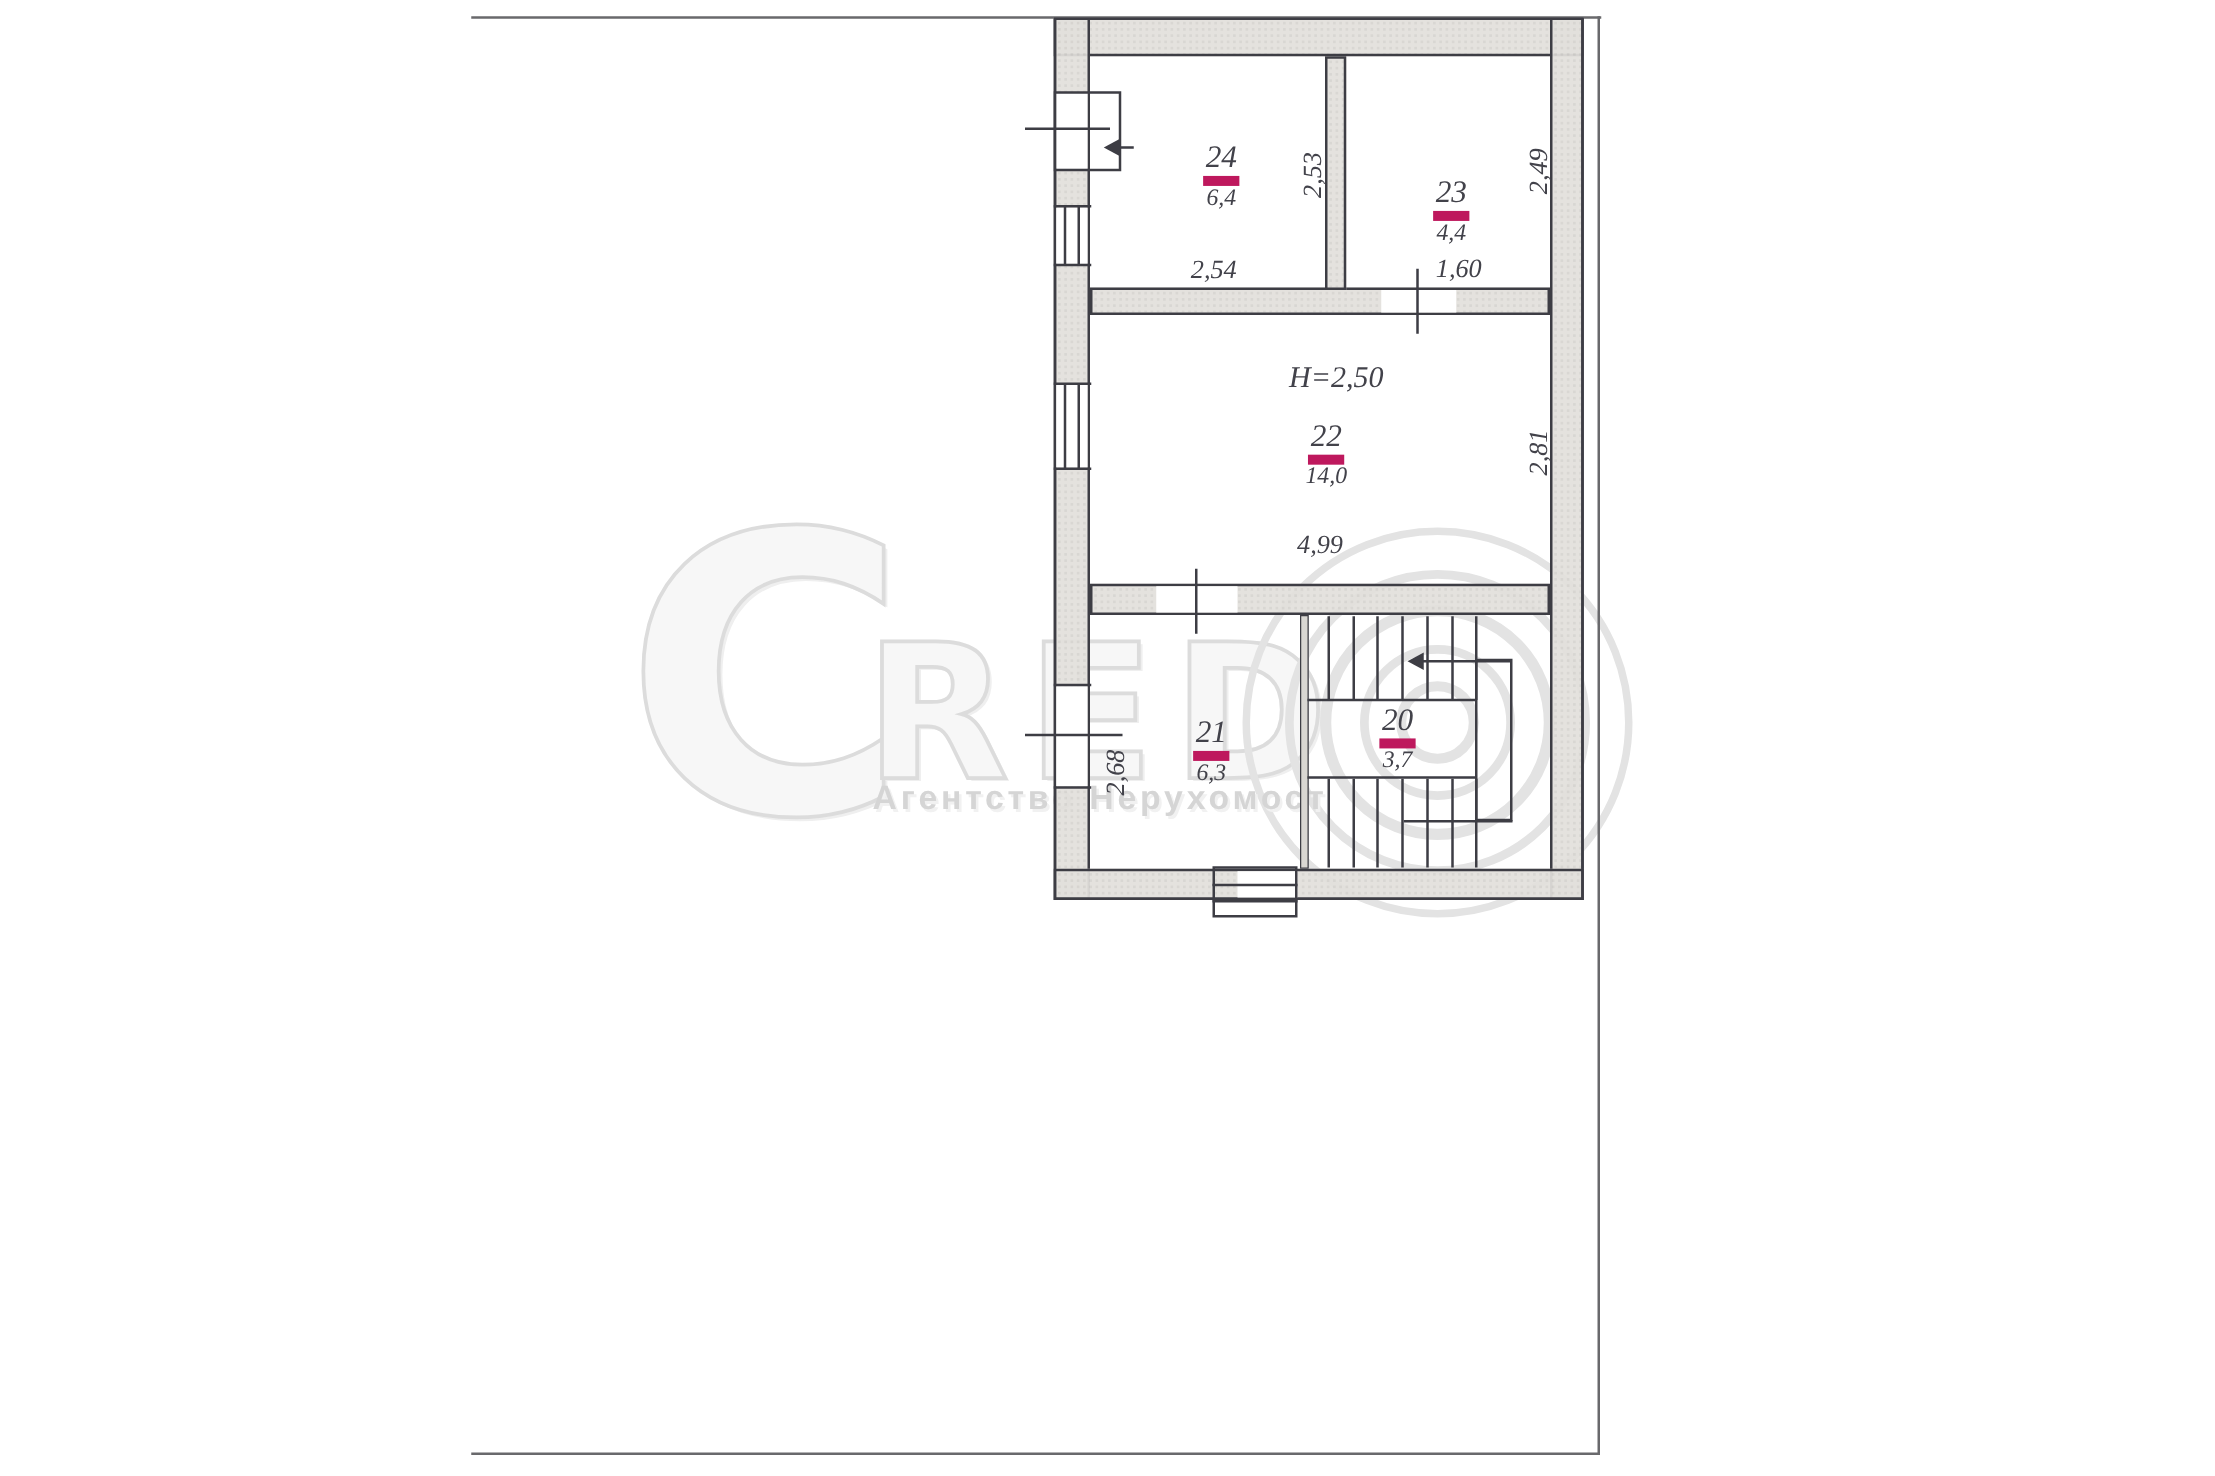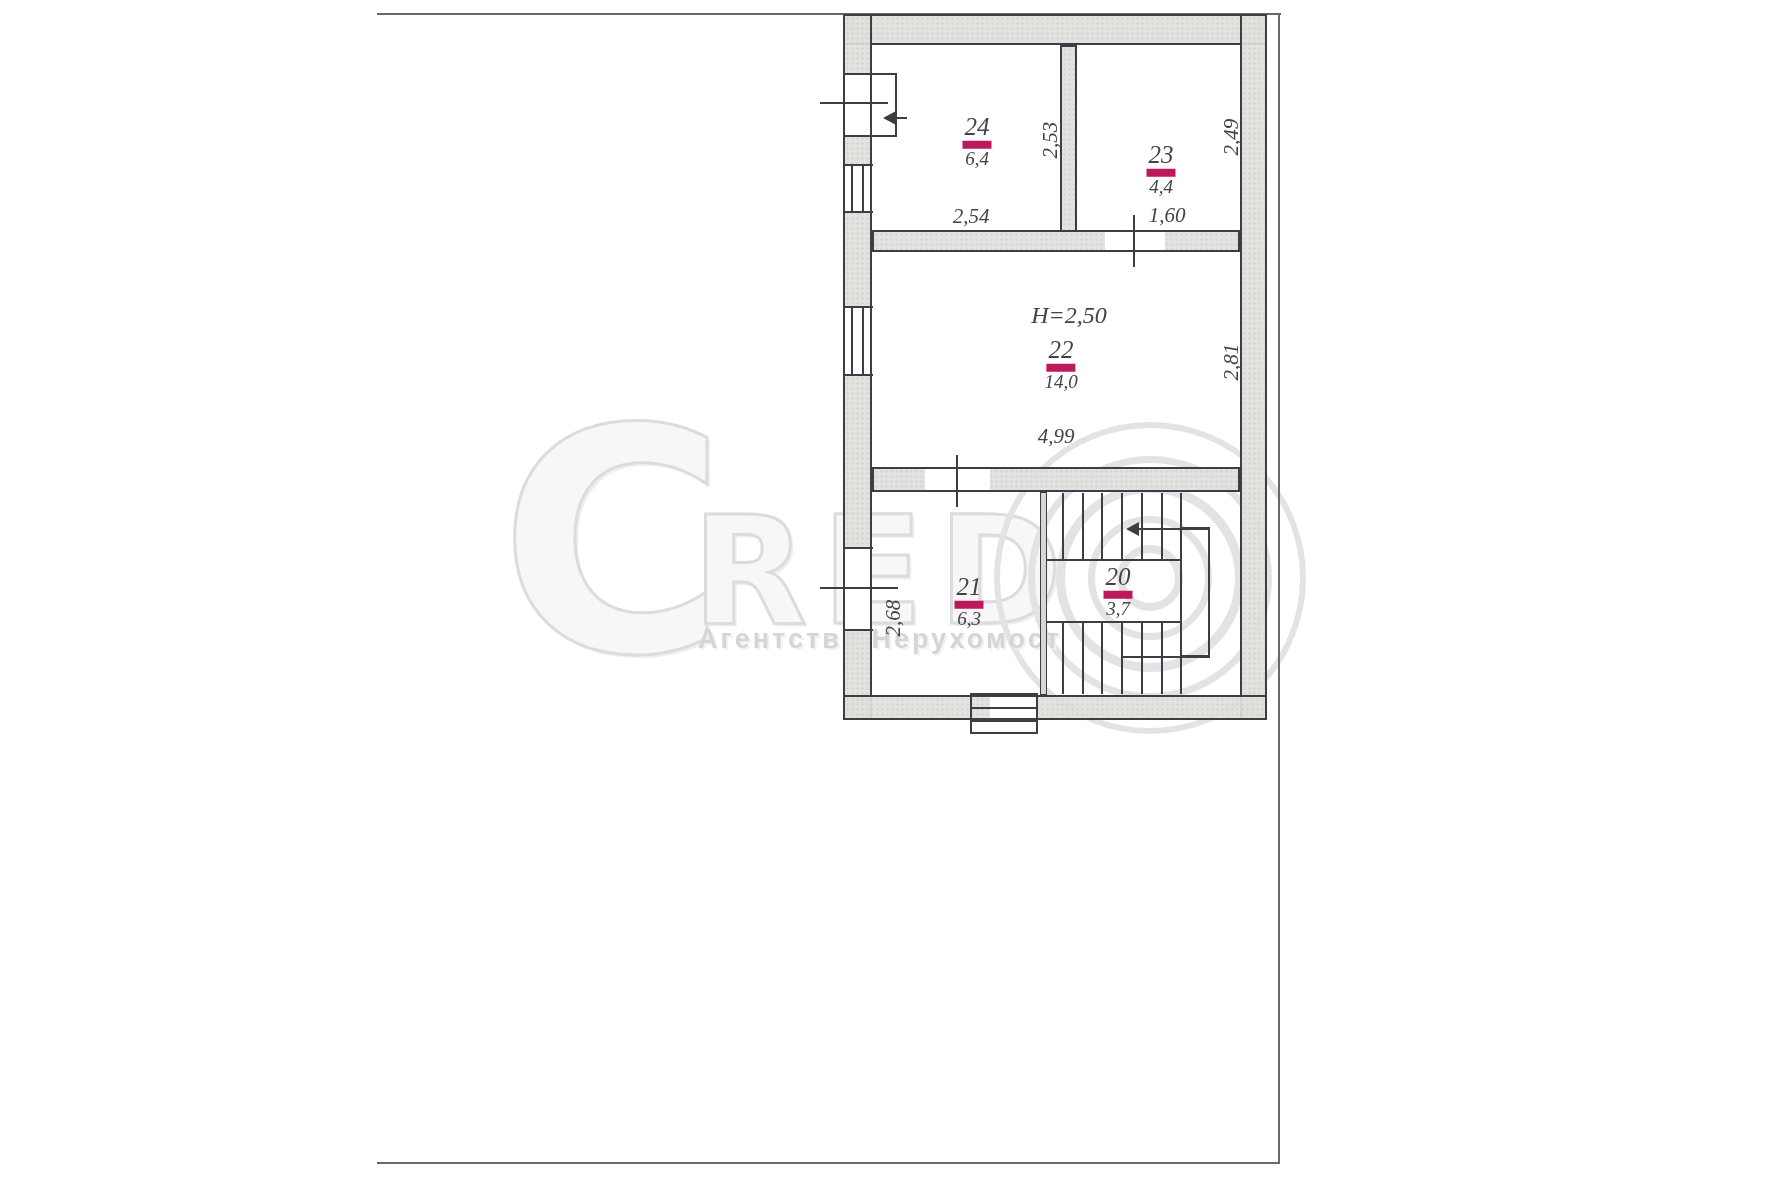--- a/index.html
+++ b/index.html
@@ -166,21 +166,21 @@
   </div>
   <div class="lab" style="left:969px;top:601px;">
     <span class="num">21</span>
     <span class="area">6,3</span>
   </div>
   <div class="lab" style="left:1118px;top:591px;">
     <span class="num">20</span>
     <span class="area">3,7</span>
   </div>
 
-  <div class="hnote" style="left:1069px;top:303px;margin-top:12px;">H=2,50</div>
+  <div class="hnote" style="left:1069px;top:303px;">H=2,50</div>
 
   <div class="dim" style="left:971px;top:216px;">2,54</div>
   <div class="dim dim-v" style="left:1050px;top:140px;">2,53</div>
   <div class="dim" style="left:1167px;top:215px;">1,60</div>
   <div class="dim dim-v" style="left:1231px;top:137px;">2,49</div>
   <div class="dim" style="left:1056px;top:436px;">4,99</div>
   <div class="dim dim-v" style="left:1231px;top:362px;">2,81</div>
   <div class="dim dim-v" style="left:893px;top:618px;">2,68</div>
 
 </div>

